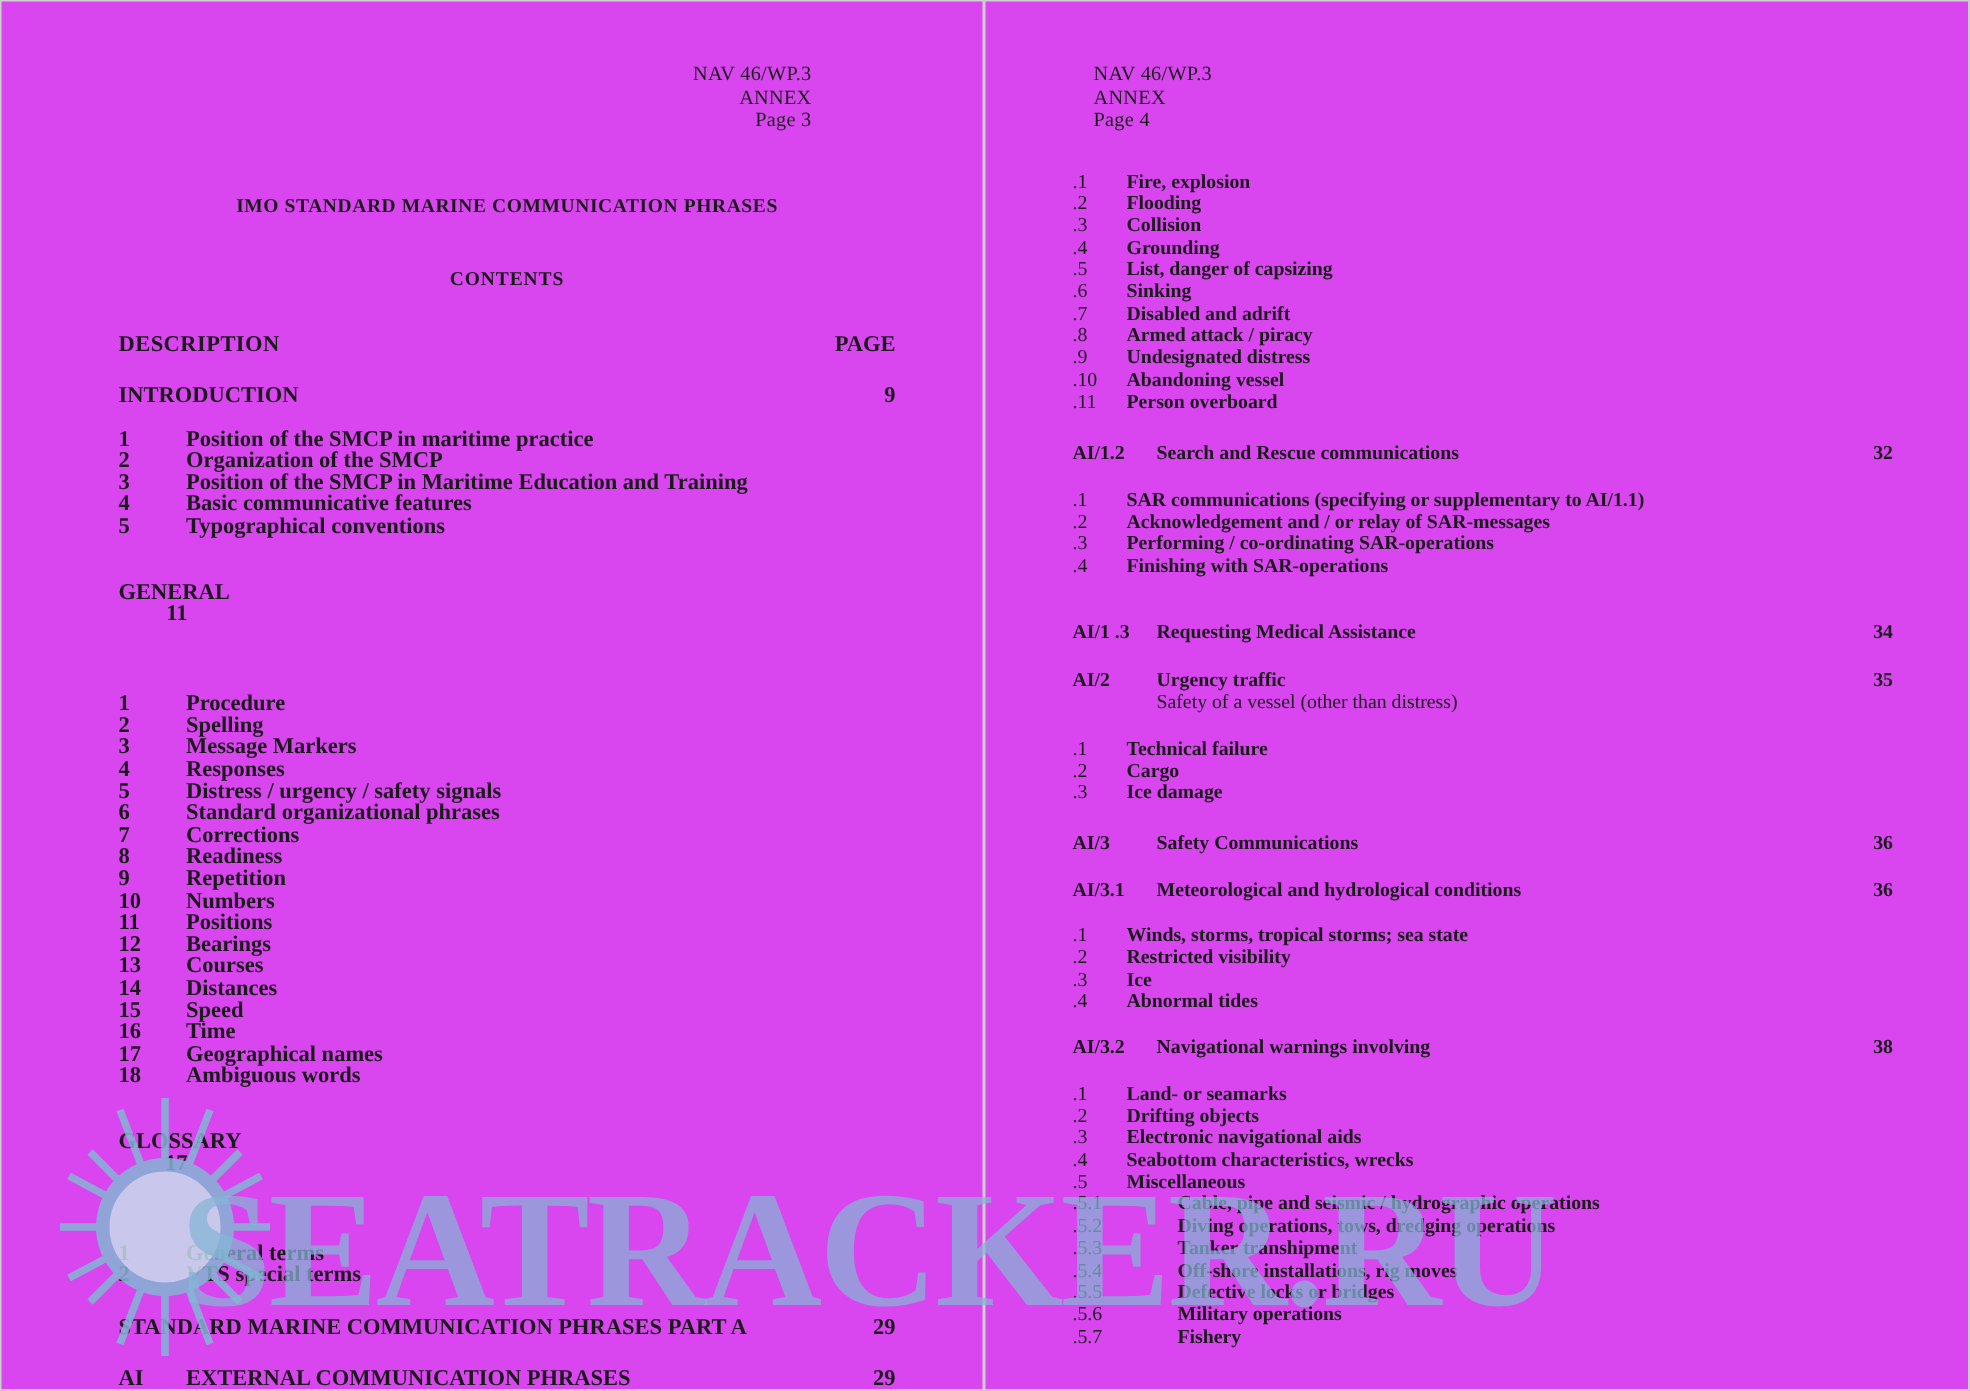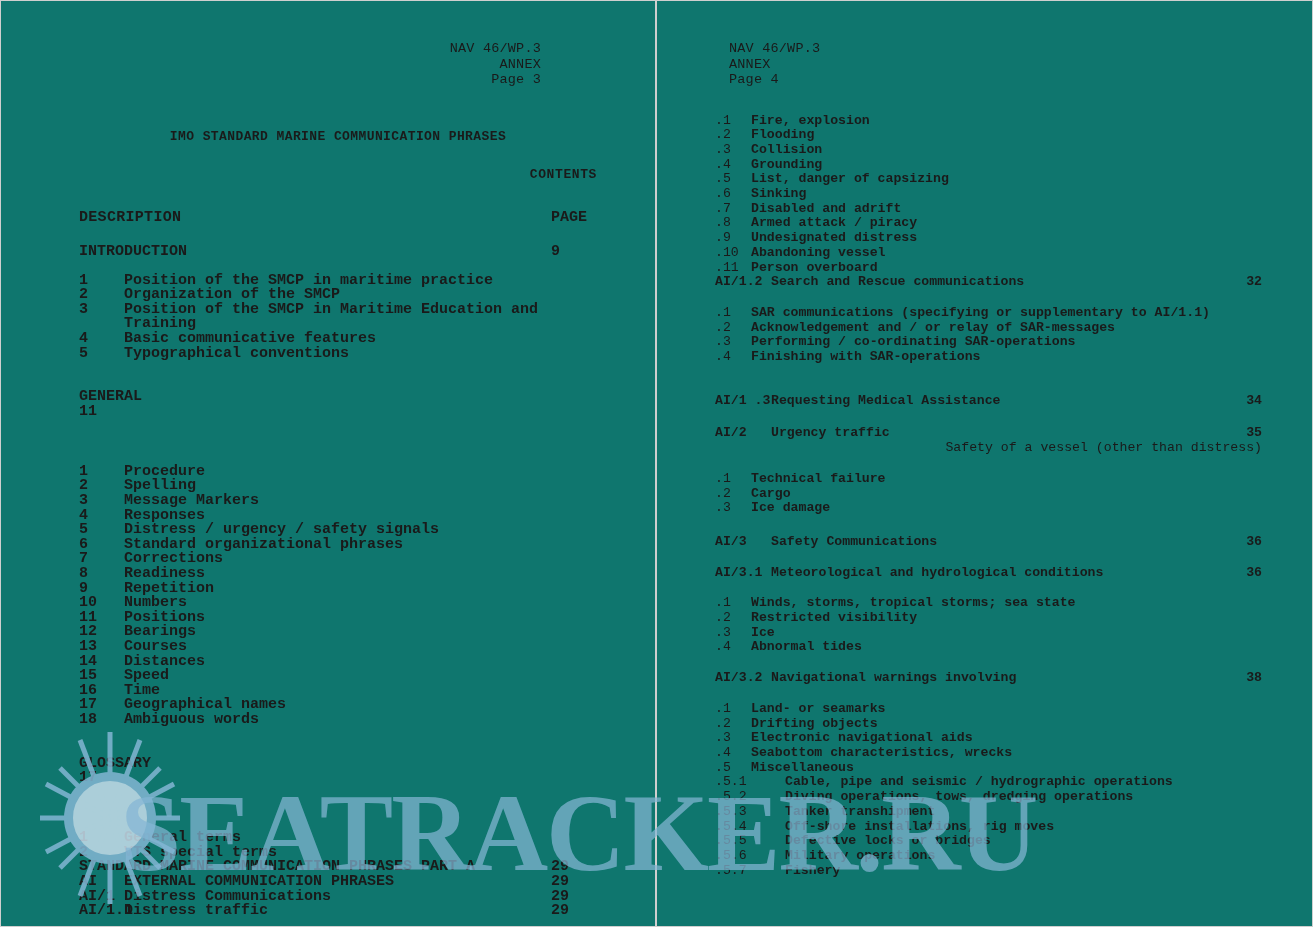--- a/index.html
+++ b/index.html
@@ -17,24 +17,23 @@
   }
   .spread {
     display: flex;
     width: 1313px;
     height: 927px;
     box-sizing: border-box;
   }
   .page {
     position: relative;
     box-sizing: border-box;
-    background: #0f766e;
+    background: #d946ef;
     border: 1px solid #cfcfcf;
     overflow: hidden;
-    font-family: Liberation Mono, monospace;
   }
   .page-left {
     width: 656px;
     height: 927px;
     padding: 40px 58px 0 78px;
   }
   .page-right {
     width: 657px;
     height: 927px;
     padding: 40px 50px 0 58px;
@@ -53,74 +52,74 @@
     padding-left: 14px;
   }
   .doc-title {
     text-align: center;
     font-weight: bold;
     font-size: 13px;
     letter-spacing: 0.4px;
     margin-top: 41px;
   }
   .contents-title {
-    text-align: right;
+    text-align: center;
     font-weight: bold;
     font-size: 13px;
     letter-spacing: 0.6px;
-    margin-top: 23px;
+    margin-top: 33px;
   }
   .row {
     display: flex;
     align-items: baseline;
     font-size: 15px;
     line-height: 14.6px;
   }
   .col-num {
     width: 45px;
     flex: 0 0 45px;
     font-weight: bold;
   }
   .col-text {
     flex: 1 1 auto;
     font-weight: bold;
   }
   .col-page {
     width: 46px;
     flex: 0 0 46px;
-    text-align: left;
+    text-align: right;
     font-weight: bold;
   }
   .desc-row {
     margin-top: 29px;
     font-weight: bold;
     font-size: 15px;
     gap: 18px;
   }
   .desc-row .col-text { letter-spacing: 0.3px; }
   .sec-row {
     margin-top: 20px;
   }
   .list {
     margin-top: 14px;
   }
   .gap-lg { margin-top: 29px; flex-direction: column; }
-  .gap-md { }
+  .gap-md { margin-top: 20px; }
   .r-num {
     width: 36px;
     flex: 0 0 36px;
     font-weight: normal;
   }
   .r-label {
     width: 56px;
     flex: 0 0 56px;
     font-weight: bold;
   }
   .r-text { flex: 1 1 auto; font-weight: bold; }
-  .r-text-normal { flex: 1 1 auto; font-weight: normal; text-align: right; }
+  .r-text-normal { flex: 1 1 auto; font-weight: normal; }
   .r-page {
     width: 40px;
     flex: 0 0 40px;
     text-align: right;
     font-weight: bold;
   }
   .rrow {
     display: flex;
     align-items: baseline;
     font-size: 13.2px;

